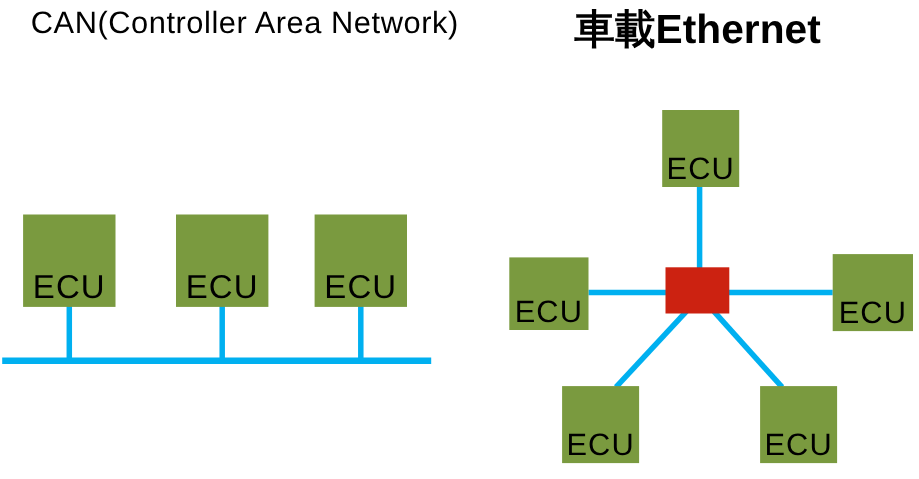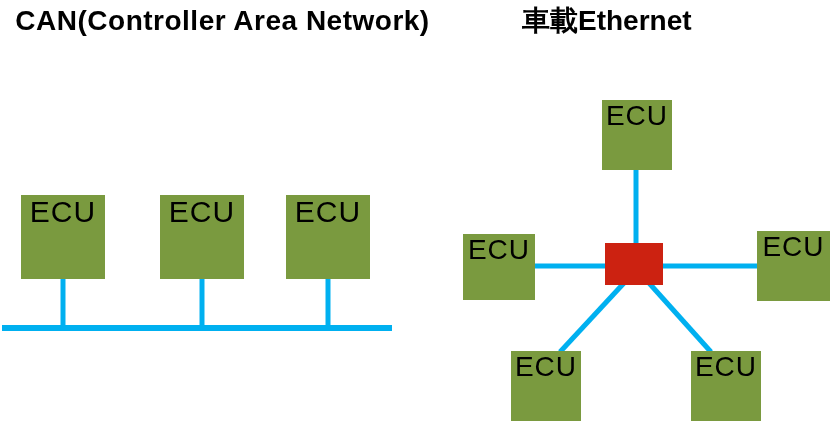--- a/index.html
+++ b/index.html
@@ -26,29 +26,29 @@
     color: #000;
   }
   .title-left {
     left: 0; top: 4px; width: 445px;
     text-align: center;
     font-size: 28px;
   }
   .title-right {
     left: 522px; top: 4px;
     text-align: left;
-    font-size: 28px;
+    font-size: 37px;
   }
-  .t-normal { font-weight: 700; letter-spacing: 0.5px; }
+  .t-normal { font-weight: 400; letter-spacing: 0.5px; }
   .t-bold   { font-weight: 700; }
   .ecu {
     position: absolute;
     background: #7A9A3F;
     display: flex;
-    align-items: flex-start;
+    align-items: flex-end;
     justify-content: center;
     font-size: 30px;
     font-weight: 400;
     color: #000;
     letter-spacing: 1px;
   }
   .ecu.small { font-size: 28px; }
   .hub {
     position: absolute;
     left: 605px; top: 243px;

